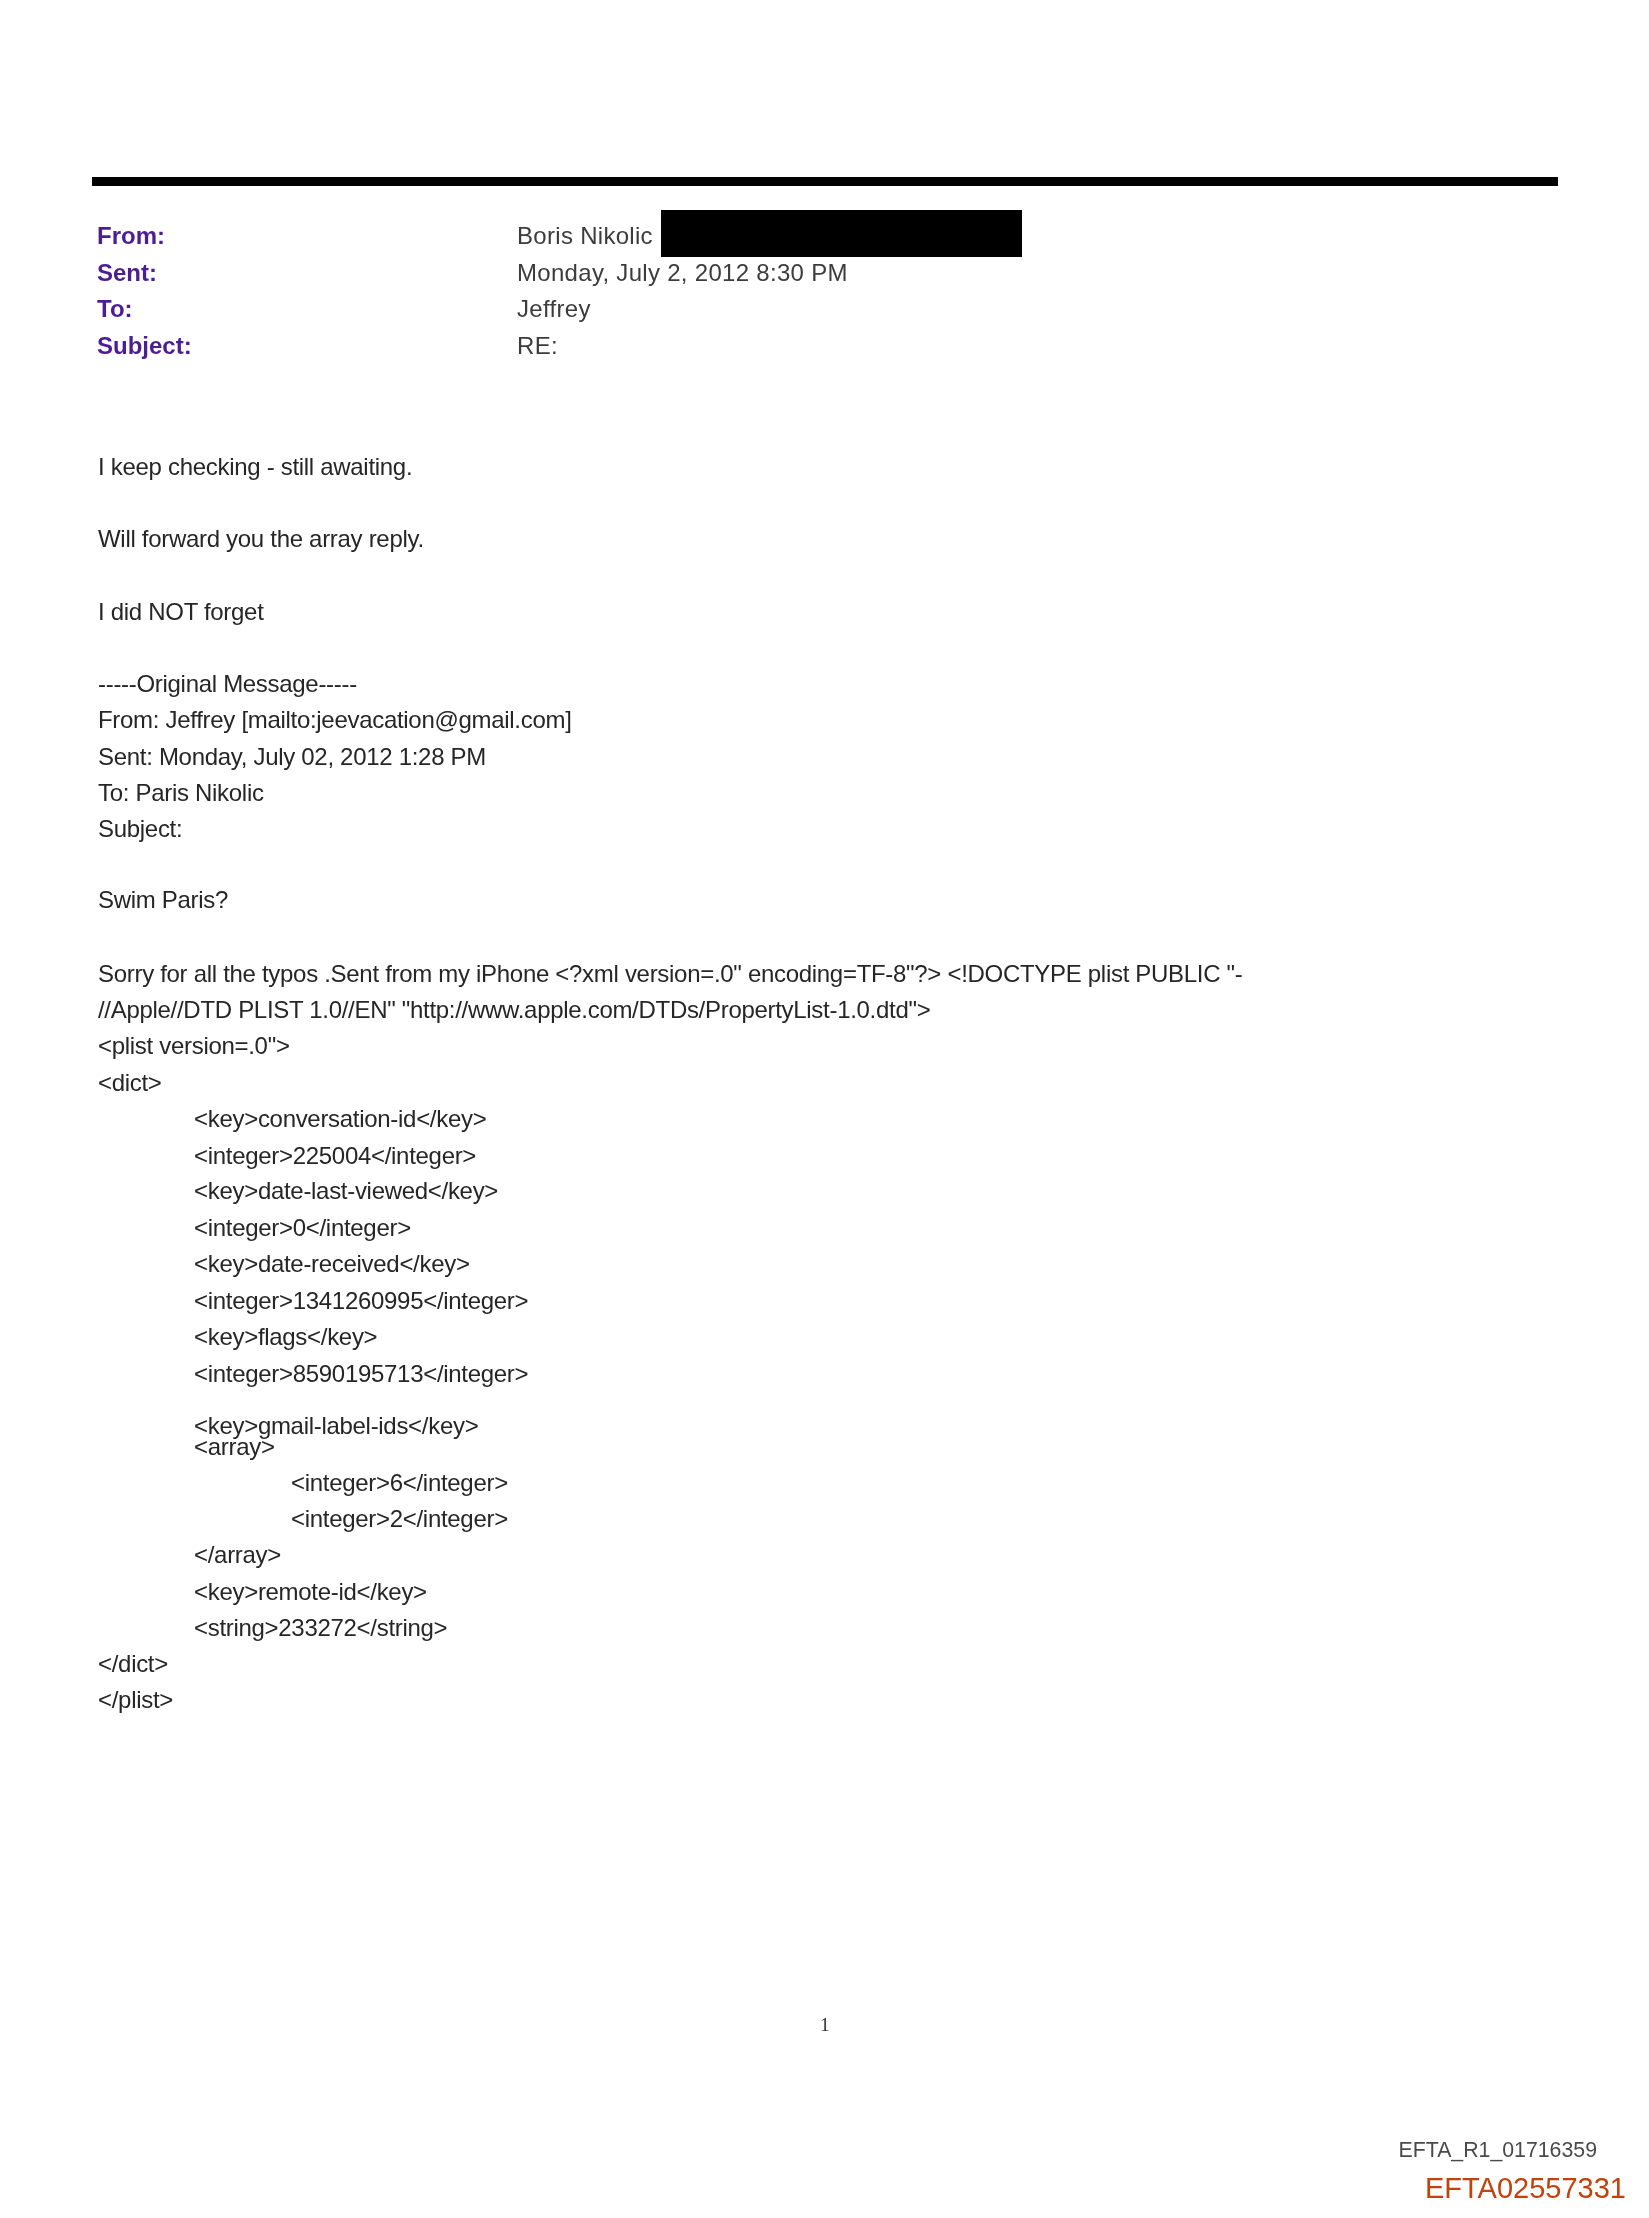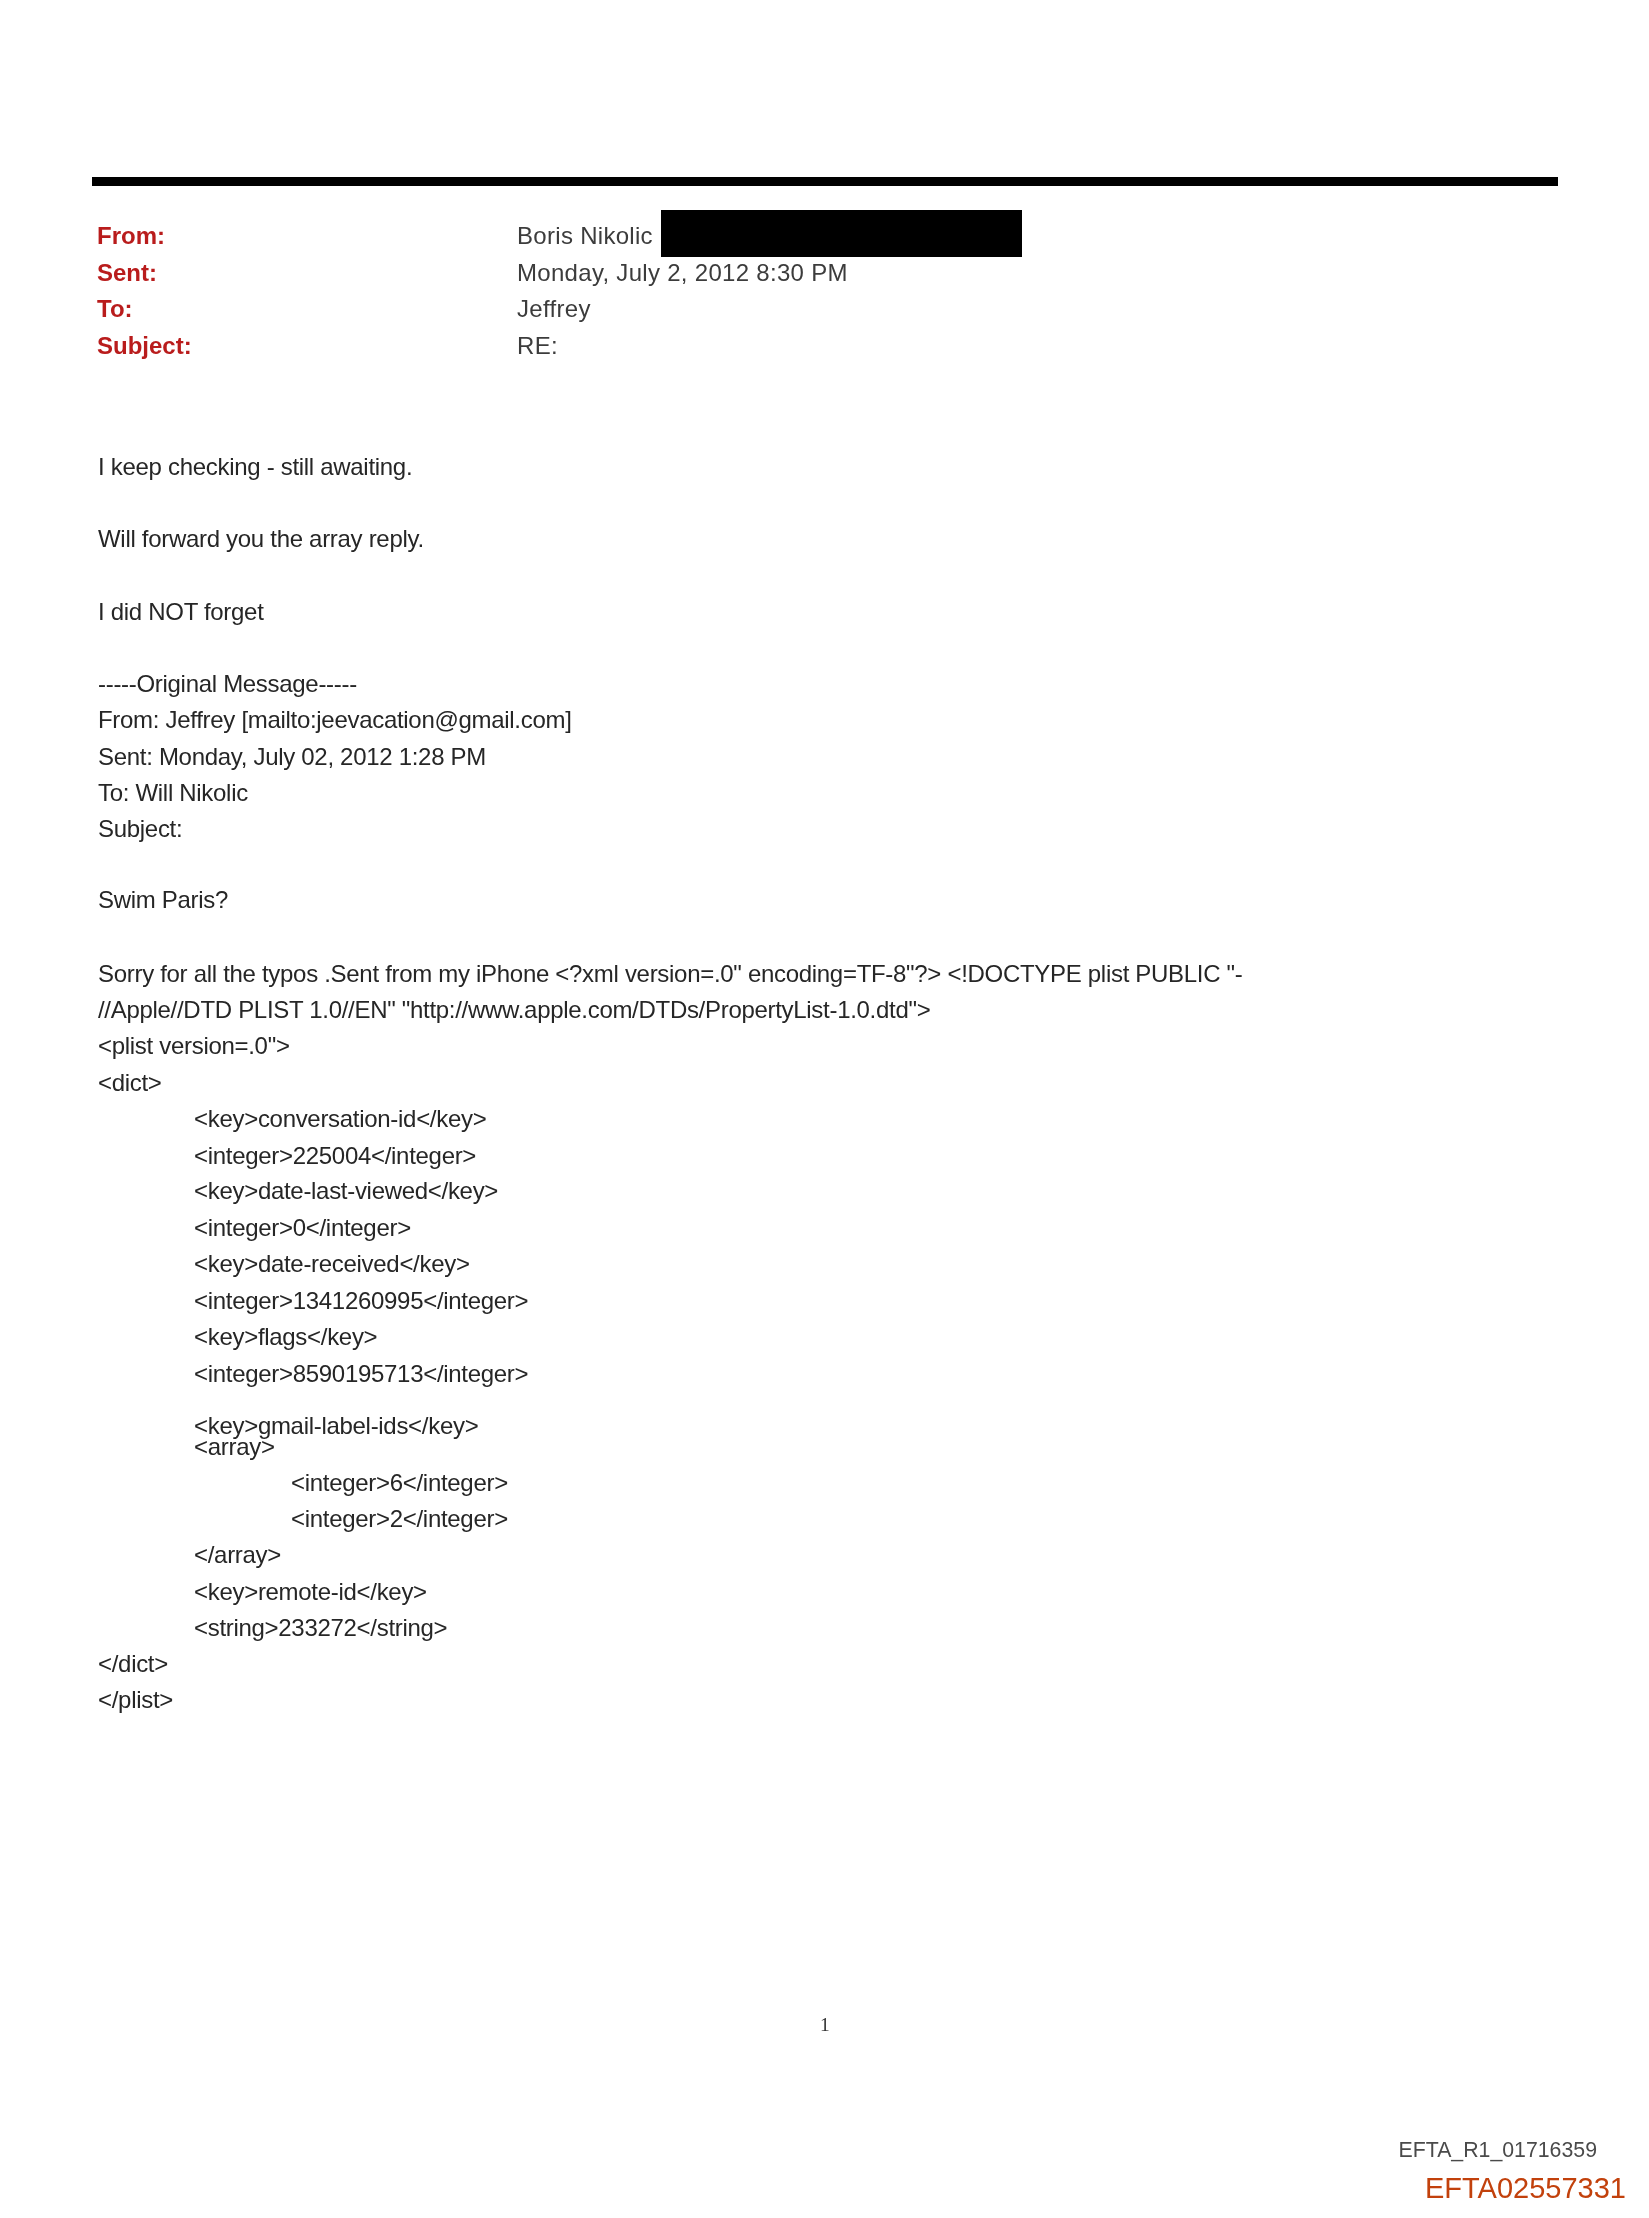--- a/index.html
+++ b/index.html
@@ -1,19 +1,19 @@
 <!DOCTYPE html>
 <html><head>
 <meta charset="utf-8">
 <style>
   html, body { margin: 0; padding: 0; background: #ffffff; }
   body { width: 1650px; height: 2218px; position: relative; overflow: hidden;
          font-family: "Liberation Sans", "DejaVu Sans", sans-serif; color: #262626; }
   .rule { position: absolute; left: 92px; top: 177px; width: 1466px; height: 8.7px; background: #000; }
-  .hdr-label { position: absolute; left: 97px; font-weight: bold; font-size: 24px; color: #b91c1c;
+  .hdr-label { position: absolute; left: 97px; font-weight: bold; font-size: 24px; color: #4c1d95;
                line-height: 29px; text-align: right; }
   .hdr-value { position: absolute; left: 517px; font-size: 24px; color: #3c3c3c; line-height: 29px;
                letter-spacing: 0.3px; }
   .redaction { position: absolute; left: 661px; top: 210px; width: 361px; height: 47px; background: #000; }
   .body-line { position: absolute; left: 98px; font-size: 24px; color: #262626; line-height: 29px;
                white-space: pre; letter-spacing: -0.3px; margin-top: 12px; }
   .indent1 { left: 194px; }
   .indent2 { left: 291px; }
   .page-num { position: absolute; left: 820px; top: 2014px; font-family: "Liberation Serif", serif;
               font-size: 19.4px; color: #333; }
@@ -40,21 +40,21 @@
 <div class="hdr-label" style="top:331px">Subject:</div>
 <div class="hdr-value" style="top:331px">RE:</div>
 
 <div class="body-line" style="top:440px">I keep checking - still awaiting.</div>
 <div class="body-line" style="top:512px">Will forward you the array reply.</div>
 <div class="body-line" style="top:585px">I did NOT forget</div>
 
 <div class="body-line" style="top:657px">-----Original Message-----</div>
 <div class="body-line" style="top:693px">From: Jeffrey [mailto:jeevacation@gmail.com]</div>
 <div class="body-line" style="top:730px">Sent: Monday, July 02, 2012 1:28 PM</div>
-<div class="body-line" style="top:766px">To: Will Nikolic</div>
+<div class="body-line" style="top:766px">To: Paris Nikolic</div>
 <div class="body-line" style="top:802px">Subject:</div>
 <div class="body-line" style="top:873px">Swim Paris?</div>
 <div class="body-line" style="top:947px">Sorry for all the typos .Sent from my iPhone &lt;?xml version=.0" encoding=TF-8"?&gt; &lt;!DOCTYPE plist PUBLIC "-</div>
 <div class="body-line" style="top:983px">//Apple//DTD PLIST 1.0//EN" "http://www.apple.com/DTDs/PropertyList-1.0.dtd"&gt;</div>
 
 <div class="body-line" style="top:1019px">&lt;plist version=.0"&gt;</div>
 <div class="body-line" style="top:1056px">&lt;dict&gt;</div>
 
 <div class="body-line indent1" style="top:1092px">&lt;key&gt;conversation-id&lt;/key&gt;</div>
 <div class="body-line indent1" style="top:1129px">&lt;integer&gt;225004&lt;/integer&gt;</div>

